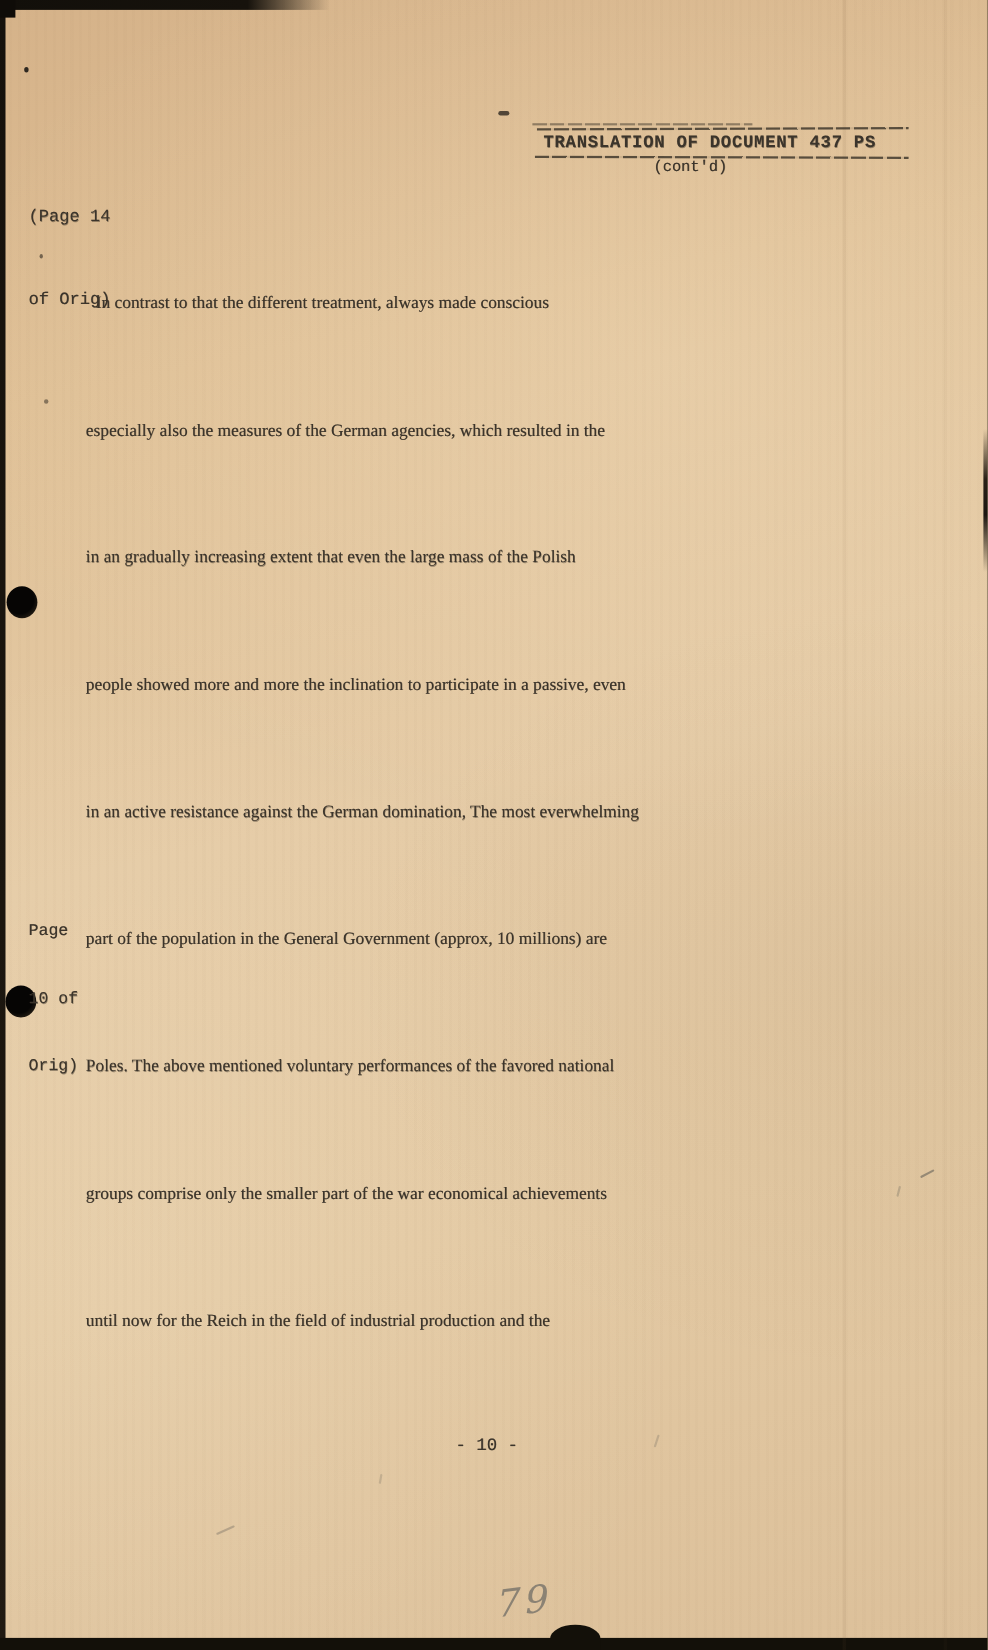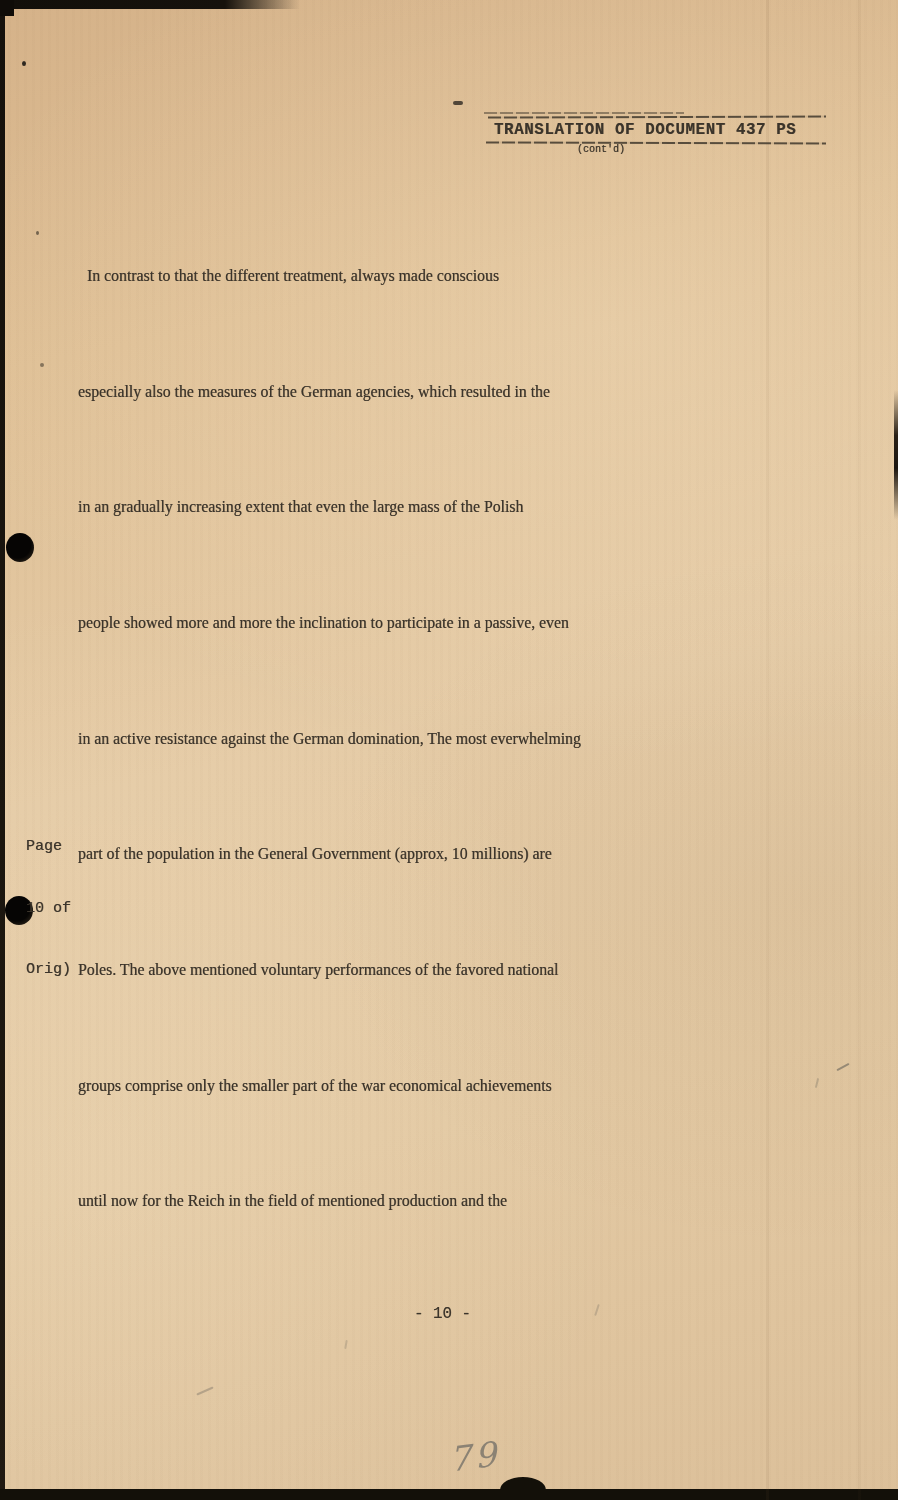--- a/index.html
+++ b/index.html
@@ -33,21 +33,21 @@
 
   
   .tw{color:#3b342b;text-shadow:0.4px 0.4px 0 rgba(54,46,36,0.45), -0.2px 0 0 rgba(54,46,36,0.18);white-space:pre;}
 
   #header-block{position:absolute;left:488px;top:111px;width:340px;}
   .hline{height:2px;background:repeating-linear-gradient(90deg,#40382c 0 13px,rgba(64,56,44,0.15) 13px 16px);opacity:.85;}
   #title-overline{position:absolute;left:0;top:5px;width:338px;transform:rotate(-0.2deg);}
   #title-overline2{position:absolute;left:-4px;top:1px;width:200px;opacity:.5;}
   #title-text{position:absolute;left:6px;top:10px;font-size:15.8px;font-weight:bold;letter-spacing:0.6px;}
   #title-underline{position:absolute;left:-2px;top:31px;width:340px;transform:rotate(0.15deg);}
-  #contd{position:absolute;left:89px;top:33px;font-size:10px;}
+  #contd{position:absolute;left:106px;top:33px;font-size:14px;}
 
   #page-ref{position:absolute;left:26px;top:135px;font-size:15.5px;line-height:25px;}
   #margin-note{position:absolute;left:26px;top:796px;font-size:15px;line-height:20.5px;}
 
   #body-text{position:absolute;left:78px;top:180px;width:800px;font-size:15.8px;line-height:38.55px;}
   #body-text .line{height:38.55px;font-family:Liberation Serif, serif;}
   #body-text .line:first-child{padding-left:9px;}
   
   #body-text .line:nth-child(26){-webkit-mask-image:linear-gradient(90deg,#000 0 52%,rgba(0,0,0,.45) 58% 66%,#000 74%);mask-image:linear-gradient(90deg,#000 0 52%,rgba(0,0,0,.45) 58% 66%,#000 74%);}
   #body-text .line:nth-child(27){-webkit-mask-image:linear-gradient(90deg,#000 0 53%,rgba(0,0,0,.35) 58% 72%,#000 80%);mask-image:linear-gradient(90deg,#000 0 53%,rgba(0,0,0,.35) 58% 72%,#000 80%);}
@@ -78,37 +78,41 @@
   <div class="punch" id="punch-2"></div>
 
   <div id="header-block">
     <div class="hline" id="title-overline"></div>
     <div class="hline" id="title-overline2"></div>
     <div class="tw" id="title-text">TRANSLATION OF DOCUMENT 437 PS</div>
     <div class="hline" id="title-underline"></div>
     <div class="tw" id="contd">(cont'd)</div>
   </div>
 
+  <div id="page-ref" class="tw">
+    <div>(Page 14</div>
+    <div>of Orig)</div>
+  </div>
 
   <div id="margin-note" class="tw">
     <div>Page</div>
     <div>10 of</div>
     <div>Orig)</div>
   </div>
 
   <div id="body-text" class="tw">
     <div class="line">In contrast to that the different treatment, always made conscious</div>
     <div class="line">especially also the measures of the German agencies, which resulted in the</div>
     <div class="line">in an gradually increasing extent that even the large mass of the Polish</div>
     <div class="line">people showed more and more the inclination to participate in a passive, even</div>
     <div class="line">in an active resistance against the German domination, The most everwhelming</div>
     <div class="line">part of the population in the General Government (approx, 10 millions) are</div>
     <div class="line">Poles. The above mentioned voluntary performances of the favored national</div>
     <div class="line">groups comprise only the smaller part of the war economical achievements</div>
-    <div class="line">until now for the Reich in the field of mentioned production and the</div>
+    <div class="line">until now for the Reich in the field of industrial production and the</div>
     
     
     
     
     
     
     
     
     
     

